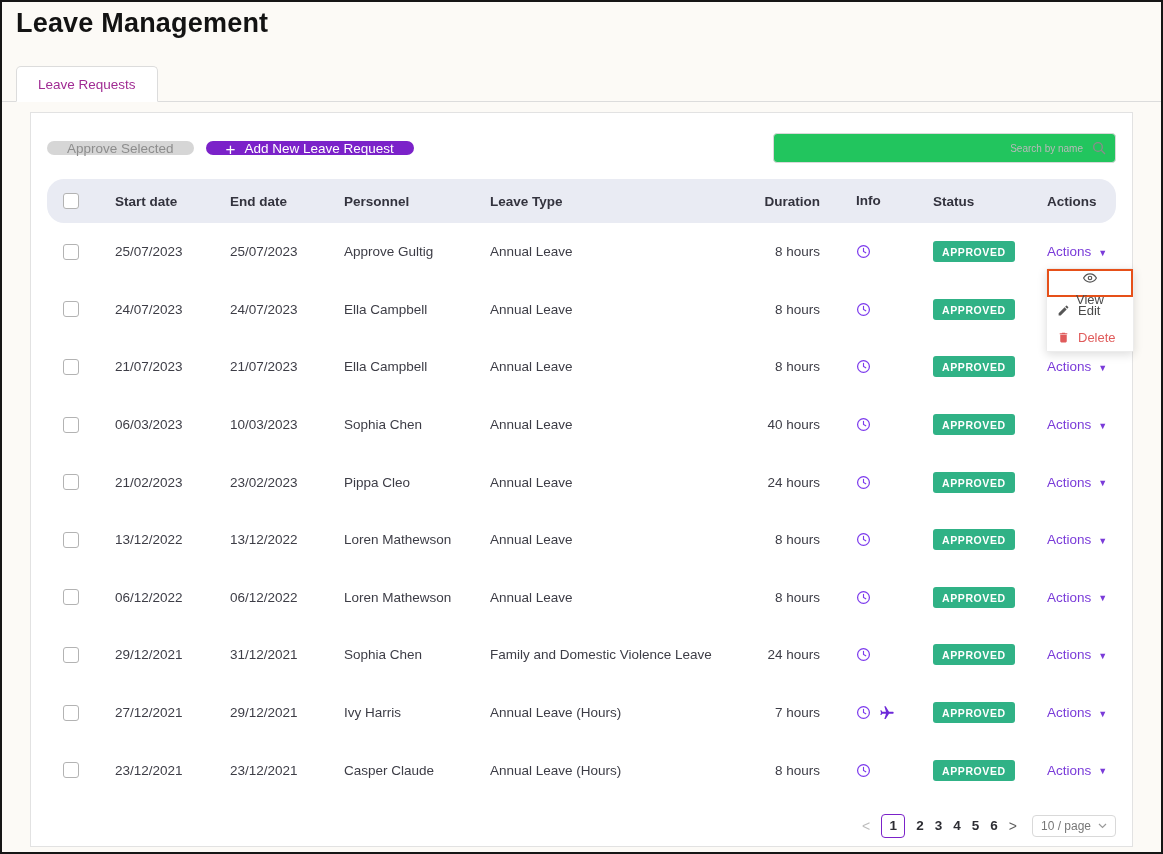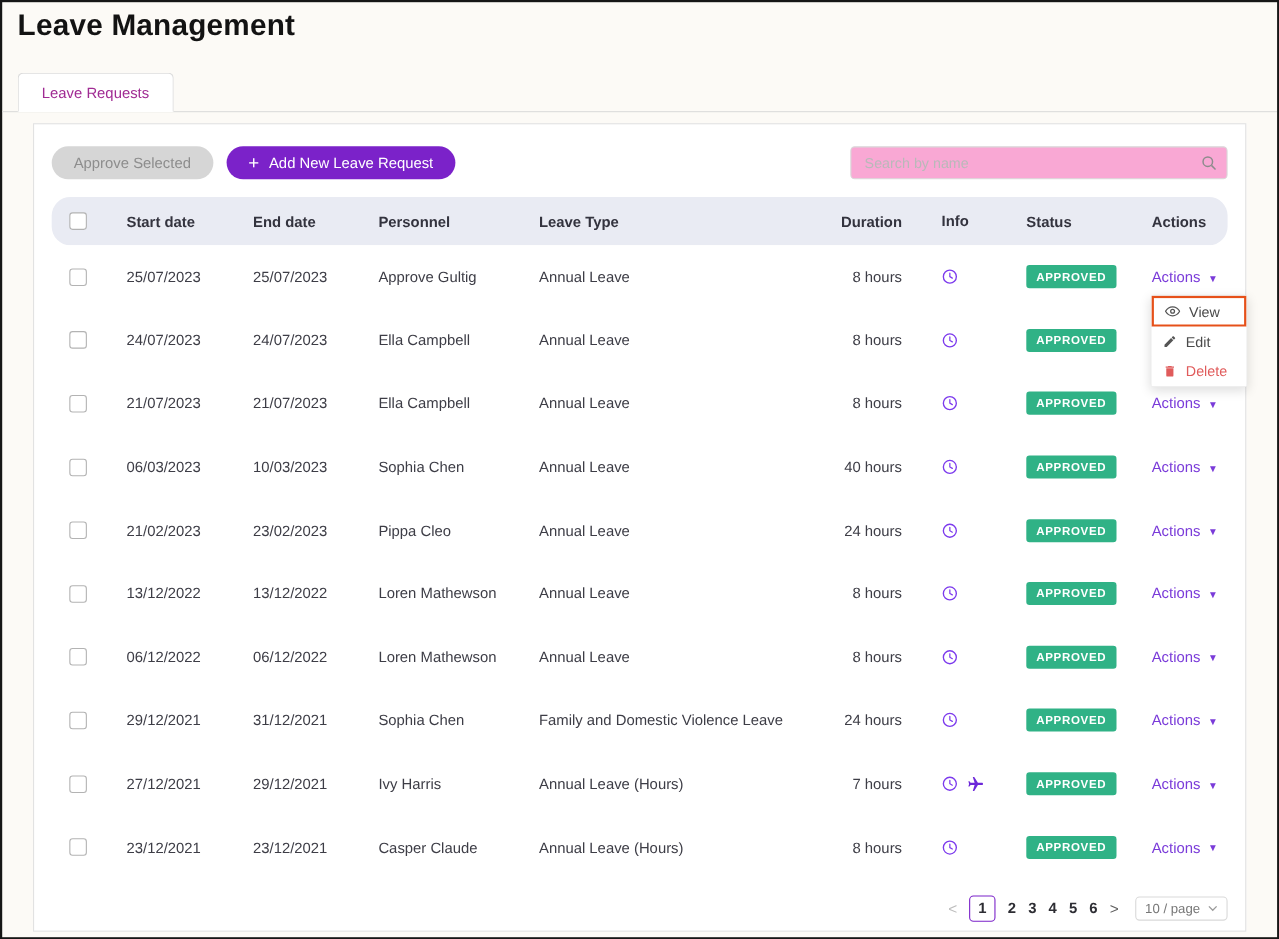--- a/index.html
+++ b/index.html
@@ -28,33 +28,34 @@
     font-size:13.5px; color:#a02b93; cursor:pointer;
   }
 
   .card {
     position:absolute; left:28px; top:110px; width:1103px; height:735px;
     background:#fff; border:1px solid #e2e2e2; padding:20px 16px 0;
   }
 
   .toolbar { display:flex; align-items:center; height:30px; margin-bottom:16px; }
   .btn {
-    height:30px; border:none; border-radius:16px; display:inline-flex;
-    align-items:center; font-size:13.5px; padding:0 20px; cursor:pointer;
+    height:14px; border:none; border-radius:16px; display:inline-flex;
+    font-size:13.5px; padding:0 20px; cursor:pointer;
     font-family:inherit; white-space:nowrap;
   }
   .btn-disabled { background:#d6d6d6; color:#8d8d8d; margin-right:12px; }
   .btn-primary { background:#7b22c9; color:#fff; gap:9px; }
   .btn-primary .plus { font-size:17px; line-height:1; font-weight:400; }
 
   .search { margin-left:auto; position:relative; width:343px; }
   .search input {
     width:100%; height:30px; border:1px solid #d9d9d9; border-radius:4px;
-    padding:0 32px 0 12px; font-size:13px; color:#555; outline:none; font-family:inherit;
-    background:#f9a8d4;
+    padding:0 32px 0 12px; font-size:10px; color:#555; outline:none; font-family:inherit;
+    background:#22c55e;
+    text-align:right;
   }
   .search input::placeholder { color:#b9b9b9; }
   .search .mag { position:absolute; right:9px; top:7px; line-height:0; }
 
   .thead, .trow {
     display:grid;
     grid-template-columns:68px 115px 114px 146px 1fr 80px 75px 114px 95px;
     align-items:center;
     border-radius:17px;
   }
@@ -87,21 +88,21 @@
   .dropdown {
     position:absolute; left:1044px; top:266px; width:88px; z-index:20;
     background:#fff; border:1px solid #ececec; border-radius:3px;
     box-shadow:0 3px 10px rgba(0,0,0,.13);
   }
   .dd-item {
     display:flex; align-items:center; gap:8px; height:27px; padding:0 10px;
     font-size:13px; color:#4a4a4a; background:#fff; cursor:pointer; line-height:1;
   }
   .dd-item .dd-icon { line-height:0; display:inline-flex; }
-  .dd-view { border:2px solid #e65019; height:28px; }
+  .dd-view { border:2px solid #e65019; height:28px;flex-direction:column; }
   .dd-danger { color:#e05b5b; }
 
   .pagination {
     display:flex; align-items:center; justify-content:flex-end; gap:11px;
     margin-top:14px; height:26px; font-size:13.5px; color:#2d2d33;
   }
   .pg-arrow { cursor:pointer; font-size:14px; }
   .pg-prev { color:#bdbdbd; }
   .pg-next { color:#5f5f5f; }
   .page-num { font-weight:700; cursor:pointer; }

